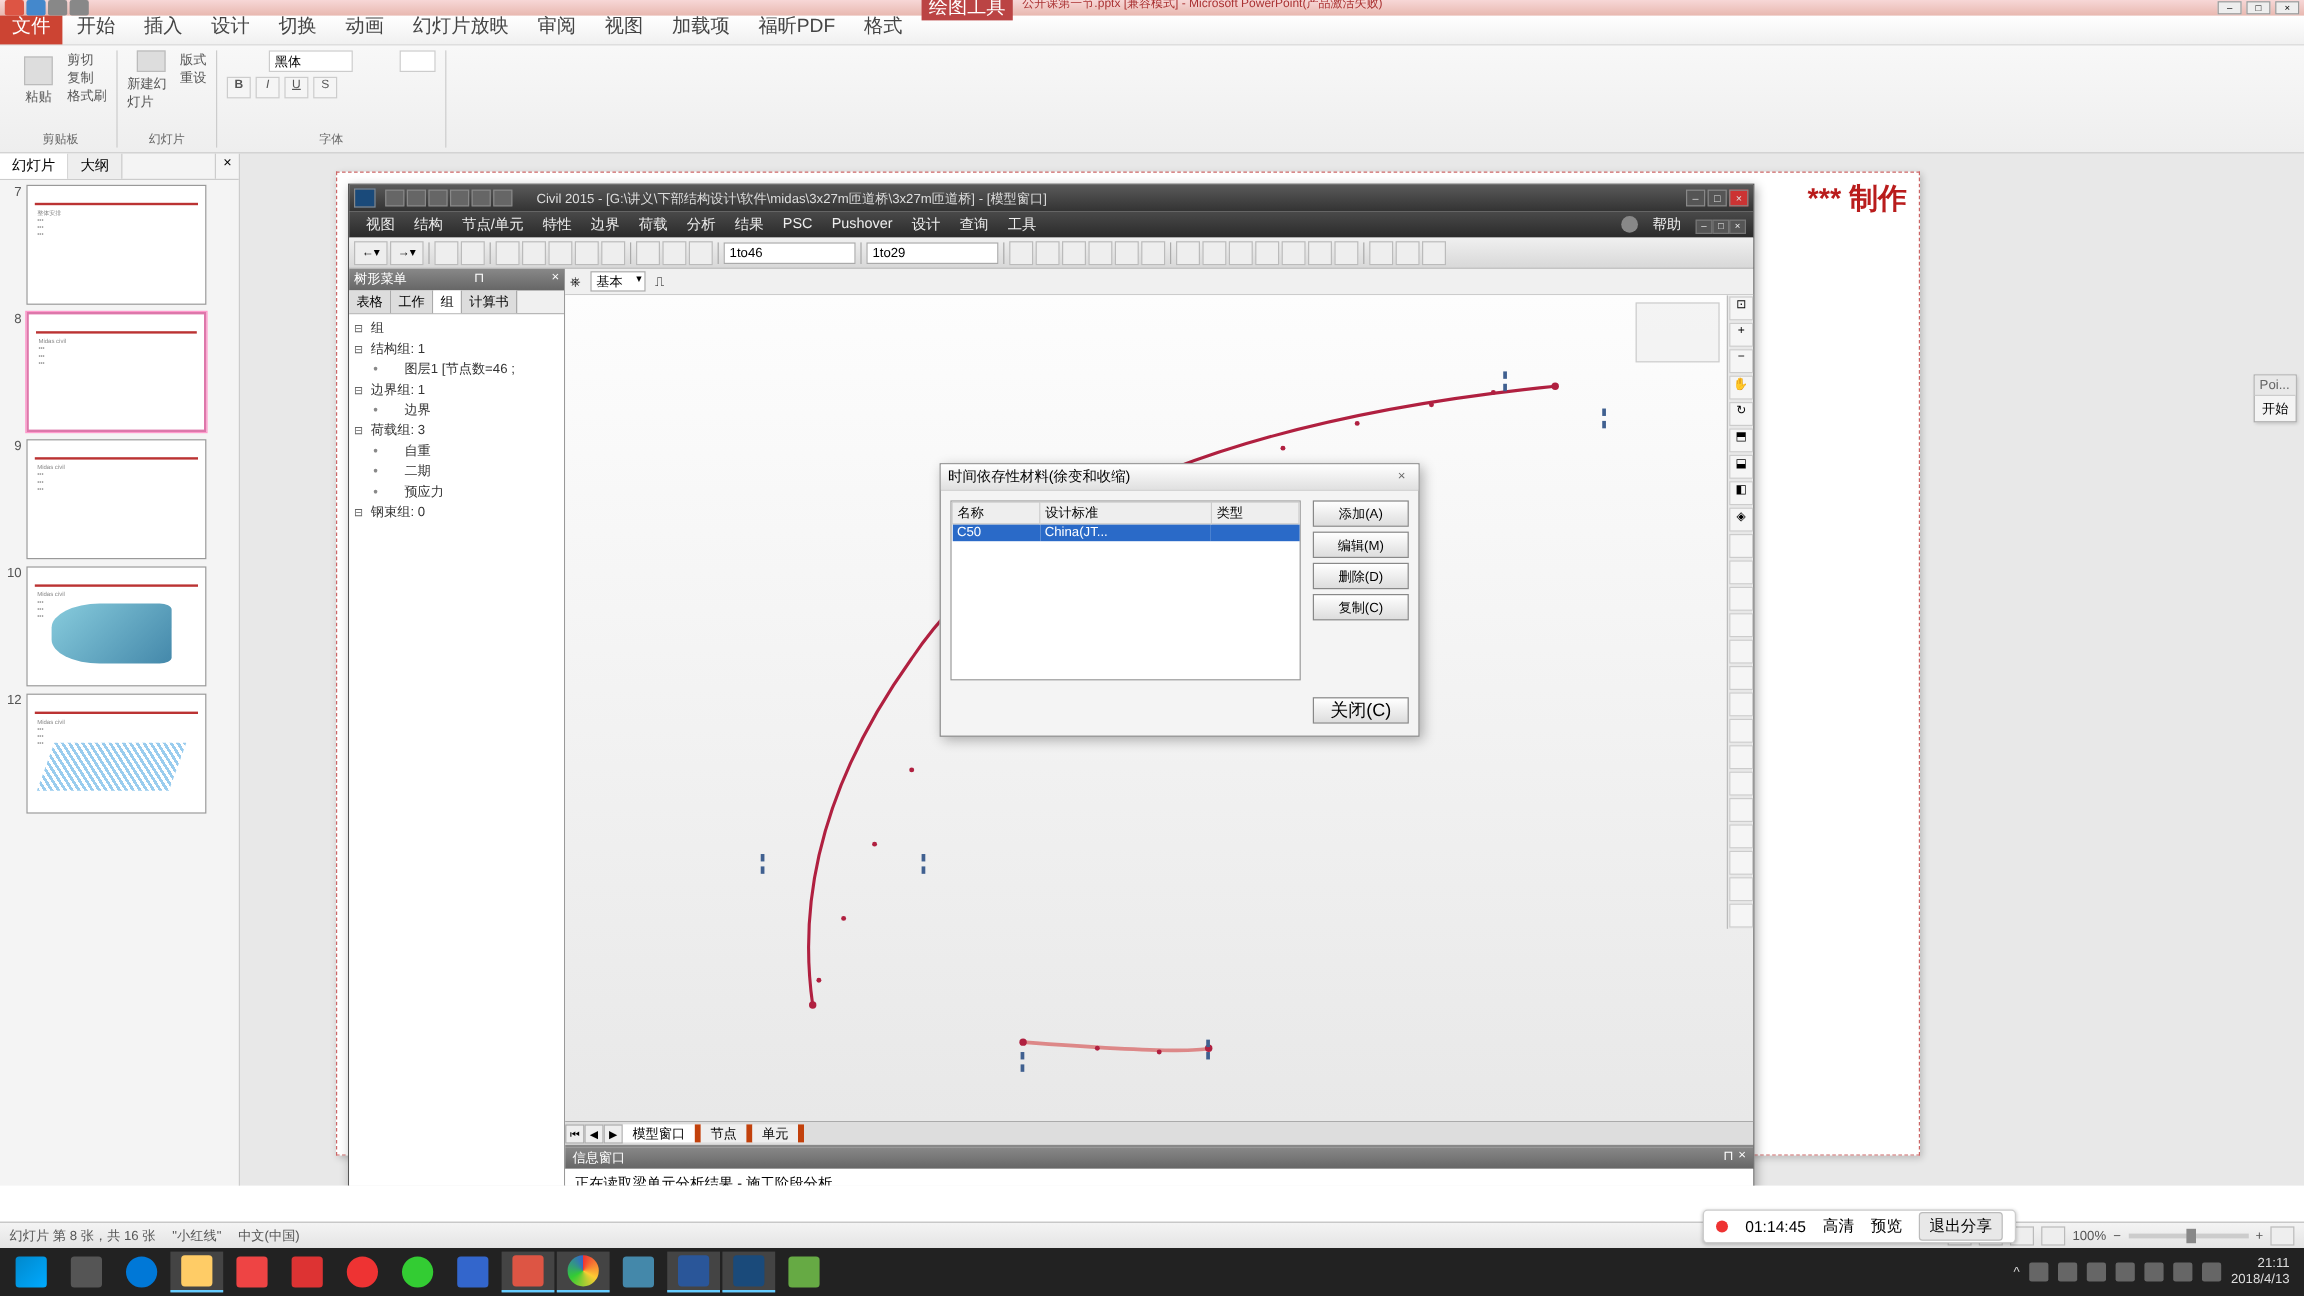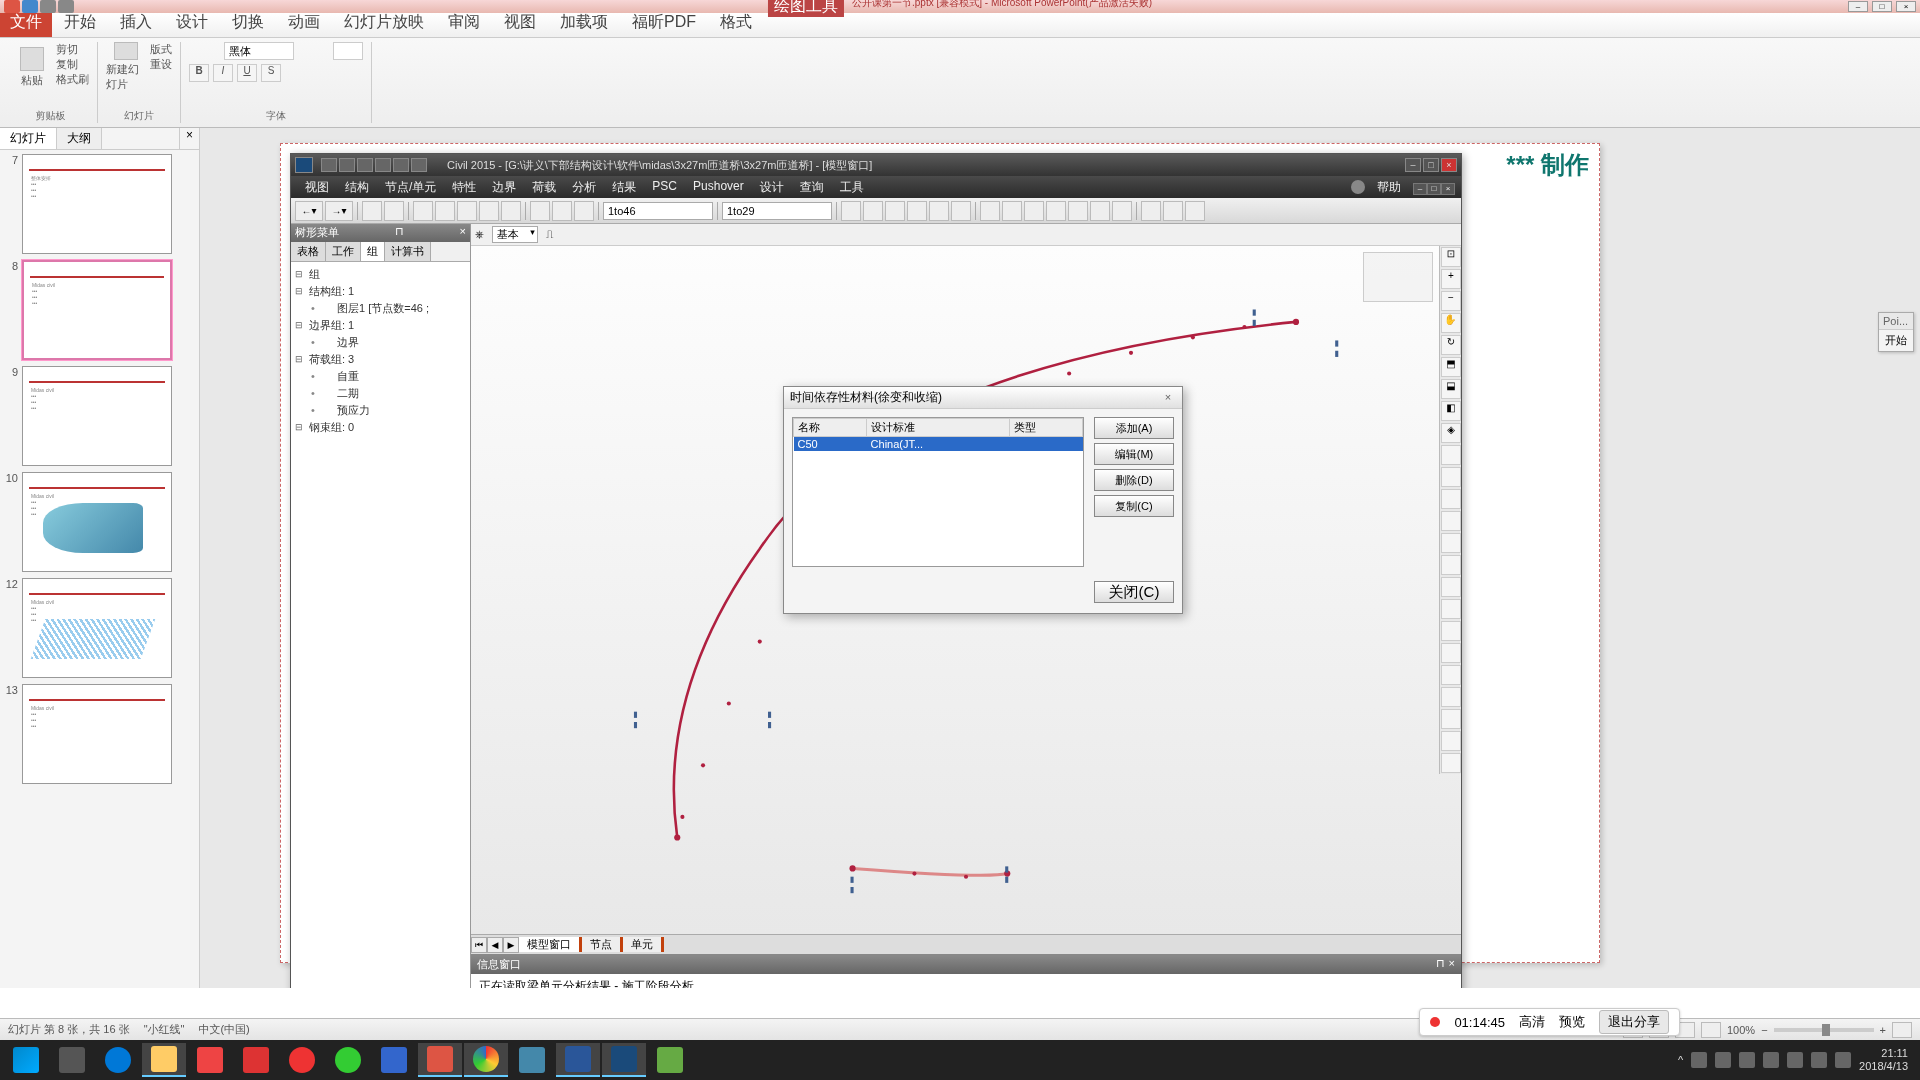--- a/index.html
+++ b/index.html
@@ -41,21 +41,21 @@
 .slide-thumb { width: 150px; height: 100px; background: #fff; border: 1px solid #999; position: relative; }
 .slide-thumb.selected { border: 2px solid #d7a; outline: 1px solid #f9c; }
 .slide-thumb .redline { position: absolute; left: 6px; right: 6px; top: 14px; height: 2px; background: #b33; }
 .slide-thumb .tinytext { position: absolute; left: 8px; top: 20px; font-size: 5px; color: #888; line-height: 6px; }
 .slide-thumb .bridge-img { position: absolute; left: 20px; top: 30px; width: 100px; height: 50px; background: linear-gradient(135deg, #8cd, #48a); border-radius: 40% 10% 10% 40%; }
 .slide-thumb .mesh-img { position: absolute; left: 15px; top: 40px; width: 110px; height: 40px; background: repeating-linear-gradient(45deg, #9ce, #9ce 2px, #fff 2px, #fff 4px); transform: skewX(-20deg); }
 
 
 .slide-canvas-area { flex: 1; background: #e8e8e8; position: relative; overflow: hidden; }
 .slide-canvas { position: absolute; left: 80px; top: 15px; width: 1320px; height: 820px; background: #fff; border: 1px dashed #c66; box-shadow: 2px 2px 6px rgba(0,0,0,.2); }
-.author-text { position: absolute; right: 10px; top: 5px; color: #0f766e; font-size: 24px; font-weight: bold; }
+.author-text { position: absolute; right: 10px; top: 5px; color: #b91c1c; font-size: 24px; font-weight: bold; }
 .notes-label { position: absolute; left: 90px; bottom: 10px; font-size: 15px; color: #888; }
 
 
 .civil-window { position: absolute; left: 90px; top: 25px; width: 1172px; height: 942px; background: #fff; border: 1px solid #555; box-shadow: 2px 2px 8px rgba(0,0,0,.3); }
 .civil-titlebar { height: 22px; background: linear-gradient(#5a5a5a, #333); color: #ddd; display: flex; align-items: center; font-size: 11px; padding: 0 4px; }
 .civil-titlebar .c-icon { width: 18px; height: 16px; background: #1a4a7a; border: 1px solid #888; margin-right: 8px; }
 .civil-titlebar .tb-icons { display: flex; gap: 2px; }
 .civil-titlebar .tb-icon { width: 16px; height: 14px; background: #666; border: 1px solid #888; }
 .civil-titlebar .title-text { margin-left: 20px; flex: 1; }
 .civil-titlebar .win-ctrl { display: flex; gap: 2px; }
@@ -95,21 +95,21 @@
 
 .civil-viewport { flex: 1; background: linear-gradient(#fdfdfd, #e8e8e8); position: relative; overflow: hidden; }
 .civil-viewport svg { width: 100%; height: 100%; }
 
 .vp-right-toolbar { position: absolute; right: 0; top: 0; width: 22px; background: #e8e8e8; border-left: 1px solid #bbb; display: flex; flex-direction: column; }
 .vp-right-toolbar .rtbtn { width: 20px; height: 20px; border: 1px solid #ccc; margin: 1px; background: #f5f5f5; font-size: 10px; text-align: center; }
 .vp-corner-gizmo { position: absolute; right: 28px; top: 6px; width: 70px; height: 50px; border: 1px solid #ccc; background: rgba(240,240,240,.7); }
 
 .vp-bottom-tabs { height: 20px; background: #ddd; border-top: 1px solid #aaa; display: flex; align-items: center; font-size: 11px; }
 .vp-bottom-tabs .nav-btn { width: 16px; height: 16px; border: 1px solid #aaa; background: #eee; text-align: center; font-size: 9px; line-height: 14px; }
-.vp-bottom-tabs .vtab { padding: 0 8px; border-right: 3px solid #c2410c; background: #eee; }
+.vp-bottom-tabs .vtab { padding: 0 8px; border-right: 5px solid #c2410c; background: #eee; }
 .vp-bottom-tabs .vtab.active { background: #fff; }
 
 .msg-window { height: 140px; border-top: 2px solid #888; display: flex; flex-direction: column; }
 .msg-header { height: 18px; background: linear-gradient(#888, #666); color: #fff; font-size: 11px; padding: 1px 6px; display: flex; }
 .msg-header .mh-ctrl { margin-left: auto; display: flex; gap: 4px; }
 .msg-content { flex: 1; background: #fff; font-size: 12px; padding: 4px 8px; line-height: 16px; overflow-y: auto; font-family: SimSun, monospace; }
 
 
 .dialog { position: absolute; left: 492px; top: 232px; width: 400px; background: #f4f4f4; border: 1px solid #888; box-shadow: 3px 3px 10px rgba(0,0,0,.3); z-index: 100; }
 .dialog-title { height: 22px; background: linear-gradient(#fff, #e0e0e0); border-bottom: 1px solid #ccc; display: flex; align-items: center; font-size: 12px; padding: 0 6px; }
@@ -279,27 +279,20 @@
             <div class="tinytext">Midas civil<br>•••<br>•••<br>•••</div>
             <div class="bridge-img"></div>
           </div>
         </div>
         <div class="slide-thumb-row">
           <div class="slide-num">12</div>
           <div class="slide-thumb">
             <div class="redline"></div>
             <div class="tinytext">Midas civil<br>•••<br>•••<br>•••</div>
             <div class="mesh-img"></div>
-          </div>
-        </div>
-        <div class="slide-thumb-row">
-          <div class="slide-num">13</div>
-          <div class="slide-thumb">
-            <div class="redline"></div>
-            <div class="tinytext">Midas civil<br>•••<br>•••<br>•••</div>
           </div>
         </div>
       </div>
   </div>
 
   <div class="slide-canvas-area">
     <div class="slide-canvas">
       <div class="author-text">*** 制作</div>
     </div>
     <div class="notes-label">单击此处添加备注</div>

